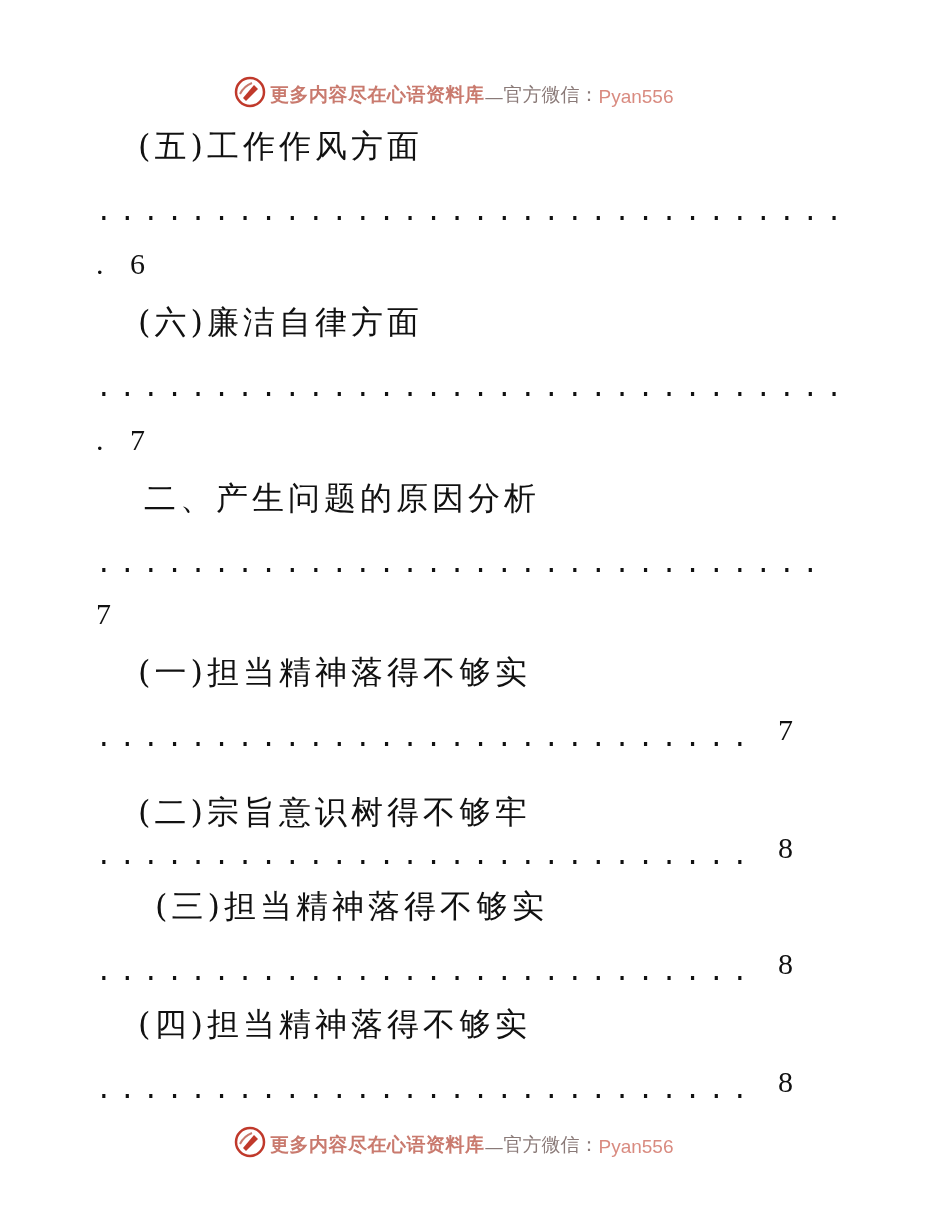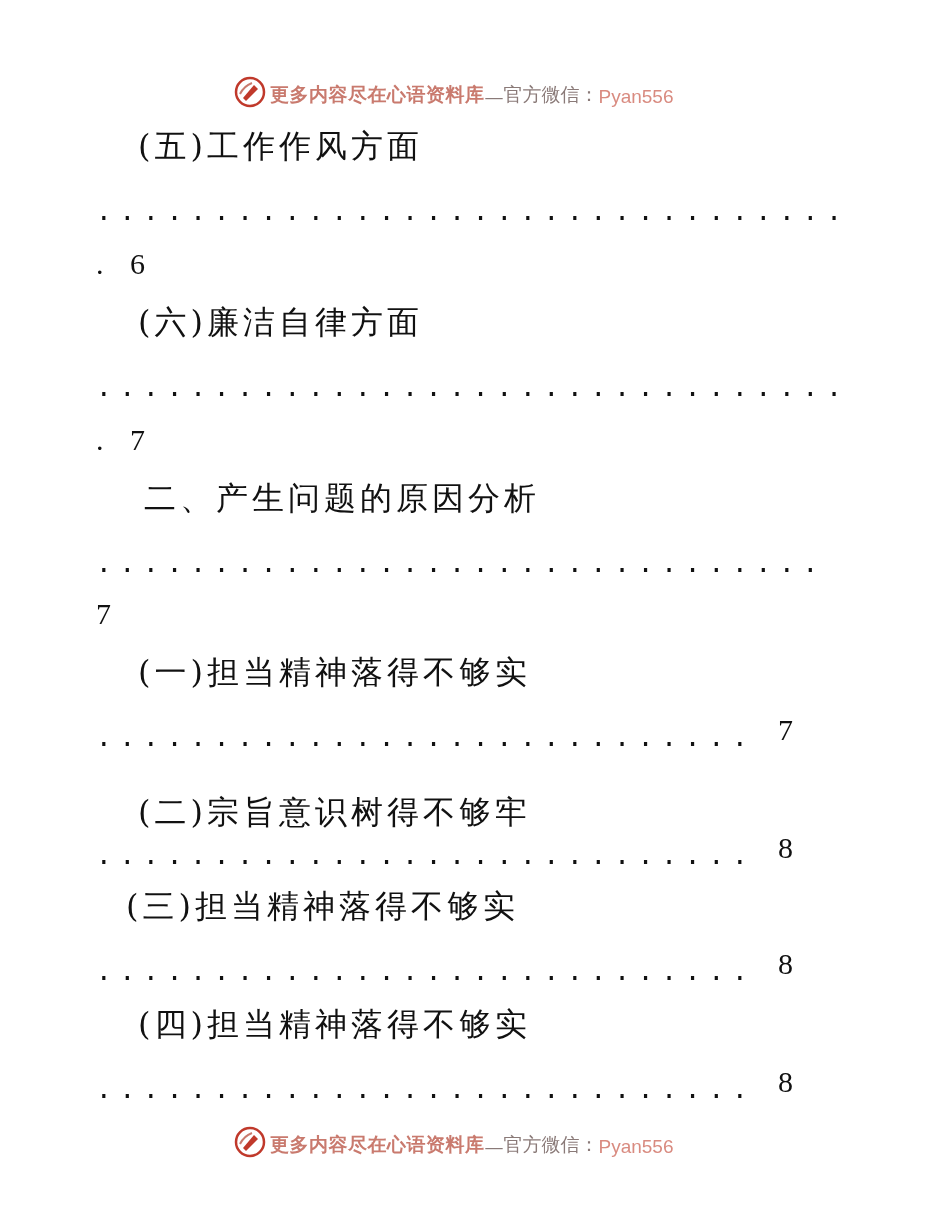--- a/index.html
+++ b/index.html
@@ -47,21 +47,21 @@
 <div class="num" style="left:96px; top:596px;">7</div>
 
 <div class="line heading" style="left:138px; top:652px;">(一)担当精神落得不够实</div>
 <div class="dots" style="top:722px; width:665px;">...................................</div>
 <div class="num" style="left:778px; top:712px;">7</div>
 
 <div class="line heading" style="left:138px; top:770px;margin-top:22px;">(二)宗旨意识树得不够牢</div>
 <div class="dots" style="top:840px; width:665px;">...................................</div>
 <div class="num" style="left:778px; top:830px;">8</div>
 
-<div class="line heading" style="left:126px; top:886px;text-align:center;">(三)担当精神落得不够实</div>
+<div class="line heading" style="left:155px; top:886px;text-align:center;">(三)担当精神落得不够实</div>
 <div class="dots" style="top:956px; width:665px;">...................................</div>
 <div class="num" style="left:778px; top:946px;">8</div>
 
 <div class="line heading" style="left:138px; top:1004px;">(四)担当精神落得不够实</div>
 <div class="dots" style="top:1074px; width:665px;">...................................</div>
 <div class="num" style="left:778px; top:1064px;">8</div>
 
 <div class="banner" style="top:1122px;">
   <svg class="logo" viewBox="0 0 32 32">
     <circle cx="16" cy="16" r="14" fill="none" stroke="#c0392b" stroke-width="2.5"></circle>

